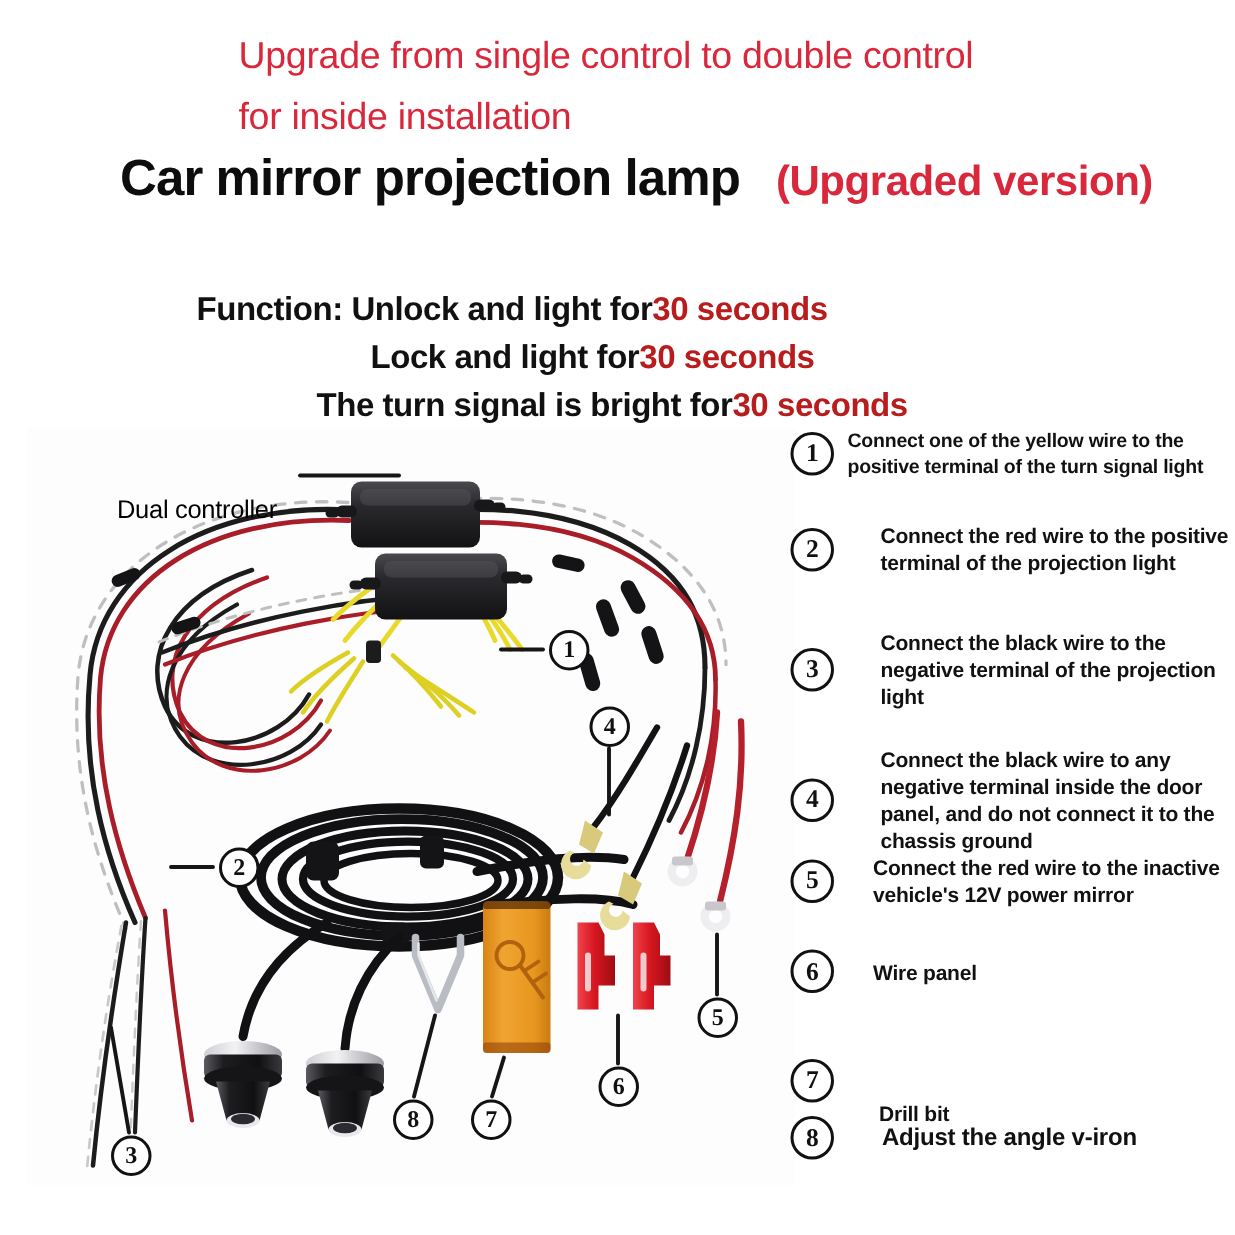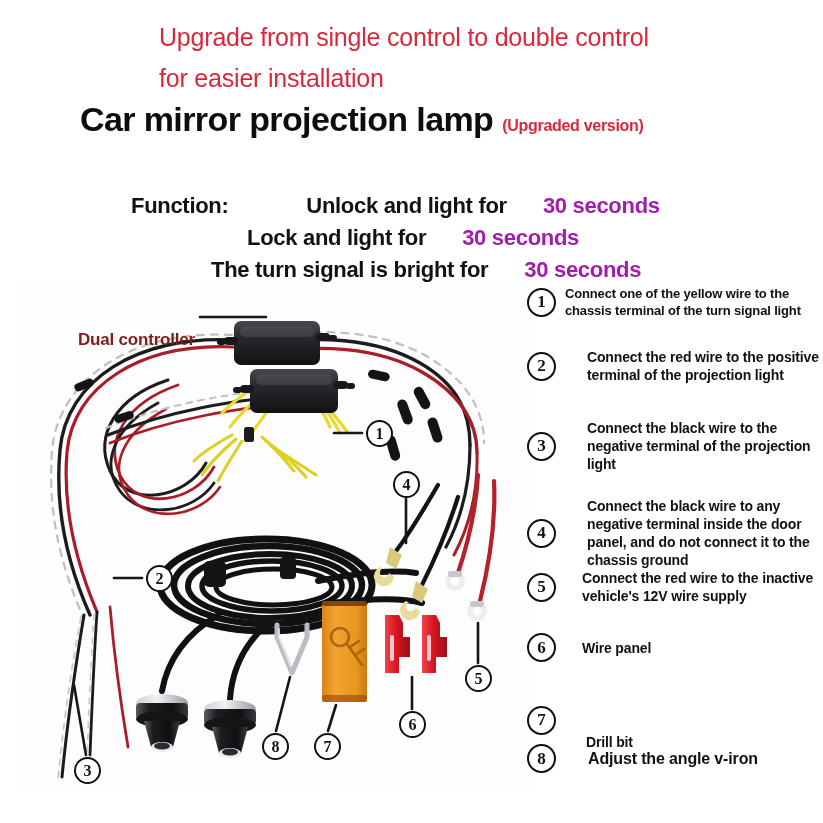--- a/index.html
+++ b/index.html
@@ -25,66 +25,66 @@
     white-space: nowrap;
   }
   #promo1 { left: 159px; top: 23px; }
   #promo2 { left: 159px; top: 64px; }
 
   #title-row {
     position: absolute;
     left: 80px; top: 100px;
     display: flex;
     align-items: baseline;
-    gap: 9px;
+    gap: 24px;
     white-space: nowrap;
   }
   #title-main {
     font-size: 34px;
     font-weight: bold;
     color: #0d0d0d;
     letter-spacing: -0.6px;
   }
   #title-sub {
-    font-size: 16px;
+    font-size: 28px;
     font-weight: bold;
     color: #d9283c;
     letter-spacing: -0.3px;
   }
 
   
   #function-block {
     position: absolute;
     left: 131px; top: 190px;
     font-size: 22px;
     font-weight: bold;
     color: #111111;
     letter-spacing: -0.3px;
     white-space: nowrap;
   }
-  .fn-row { display: flex; align-items: baseline; line-height: 32px; gap: 36px; }
-  .fn-row .hl { color: #a21caf; }
+  .fn-row { display: flex; align-items: baseline; line-height: 32px; }
+  .fn-row .hl { color: #b91c1c; }
   #fn-row-1 { margin-left: 0px; }
   #fn-row-2 { margin-left: 116px; }
   #fn-row-3 { margin-left: 80px; }
 
   
   #photo {
     position: absolute;
     left: 18px; top: 285px;
     width: 512px; height: 505px;
   }
   #photo svg { display: block; }
 
   .dual-label {
     position: absolute;
     left: 78px; top: 330px;
     font-size: 17px;
-    font-weight: bold;
-    color: #7f1d1d;
+    font-weight: normal;
+    color: #000000;
     letter-spacing: -0.2px;
     white-space: nowrap;
   }
 
   
   .cc {
     position: absolute;
     width: 27px; height: 27px;
     border: 2.2px solid #111;
     border-radius: 50%;
@@ -124,21 +124,21 @@
   }
   .step-text.indent { margin-left: 31px; }
   .step-text.big { font-size: 14px; line-height: 18px; }
 </style>
 </head>
 <body>
 
 <div id="page">
 
   <div class="promo-line" id="promo1">Upgrade from single control to double control</div>
-  <div class="promo-line" id="promo2">for easier installation</div>
+  <div class="promo-line" id="promo2">for inside installation</div>
 
   <div id="title-row">
     <span id="title-main">Car mirror projection lamp</span>
     <span id="title-sub">(Upgraded version)</span>
   </div>
 
   <div id="function-block">
     <div class="fn-row" id="fn-row-1">
       <span>Function:</span>
       <span>&nbsp;</span>
@@ -400,41 +400,41 @@
     <div class="cc" style="left:447px; top:380px;">5</div>
     <div class="cc" style="left:381px; top:426px;">6</div>
     <div class="cc" style="left:296px; top:448px;">7</div>
     <div class="cc" style="left:244px; top:448px;">8</div>
   </div>
 
   <div id="steps">
 
     <div class="step" style="top:0px;">
       <div class="step-num">1</div>
-      <div class="step-text">Connect one of the yellow wire to the chassis terminal of the turn signal light</div>
+      <div class="step-text">Connect one of the yellow wire to the positive terminal of the turn signal light</div>
     </div>
 
     <div class="step" style="top:63px;">
       <div class="step-num">2</div>
       <div class="step-text big indent">Connect the red wire to the positive terminal of the projection light</div>
     </div>
 
     <div class="step" style="top:134px;">
       <div class="step-num">3</div>
       <div class="step-text big indent">Connect the black wire to the negative terminal of the projection light</div>
     </div>
 
     <div class="step" style="top:212px;">
       <div class="step-num">4</div>
       <div class="step-text big indent">Connect the black wire to any negative terminal inside the door panel, and do not connect it to the chassis ground</div>
     </div>
 
     <div class="step" style="top:284px;">
       <div class="step-num">5</div>
-      <div class="step-text big" style="margin-left:26px;">Connect the red wire to the inactive vehicle's 12V wire supply</div>
+      <div class="step-text big" style="margin-left:26px;">Connect the red wire to the inactive vehicle's 12V power mirror</div>
     </div>
 
     <div class="step" style="top:348px;">
       <div class="step-num">6</div>
       <div class="step-text big" style="margin-left:26px;">Wire panel</div>
     </div>
 
     <div class="step" style="top:404px;">
       <div class="step-num">7</div>
       <div class="step-text big" style="margin-left:30px;margin-top:44px;">Drill bit</div>

